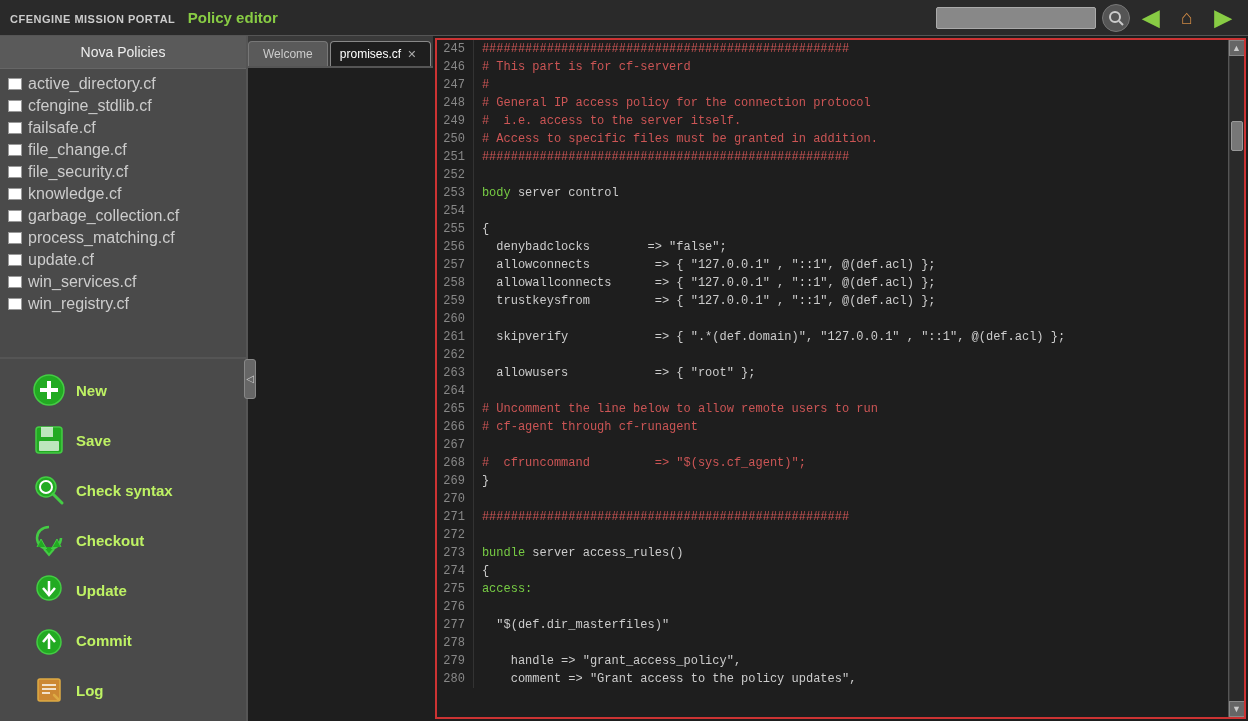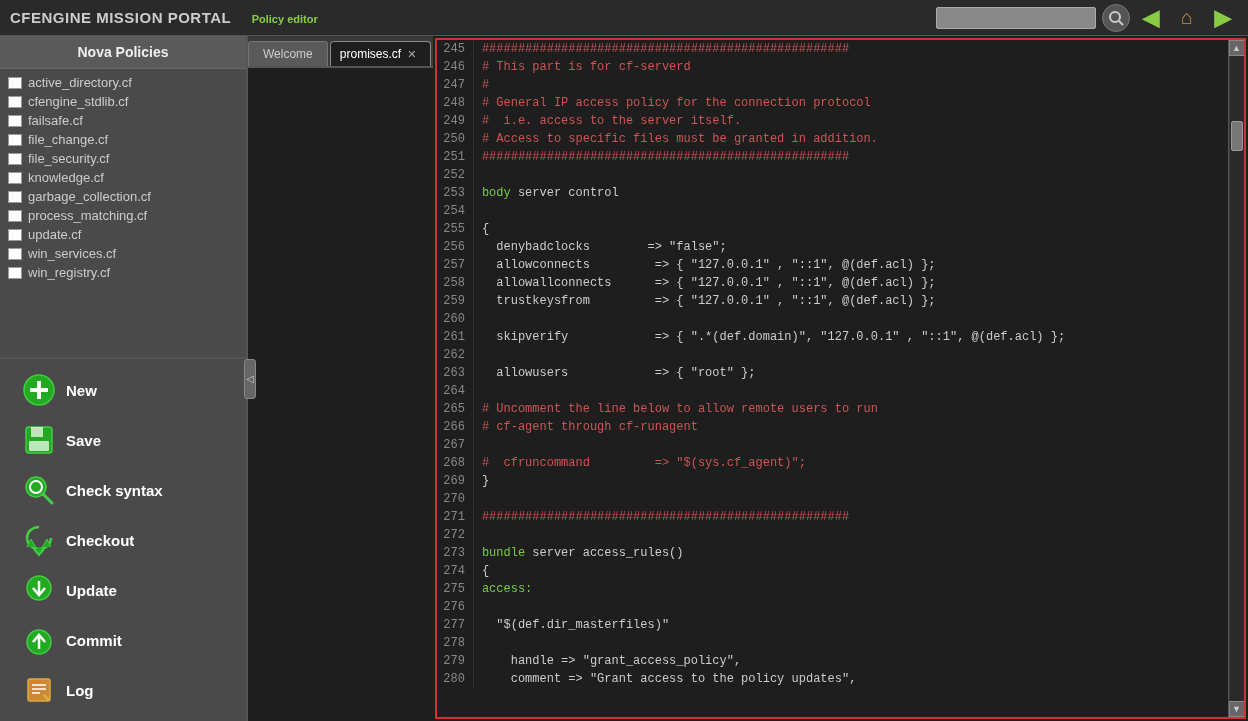--- a/index.html
+++ b/index.html
@@ -51,36 +51,36 @@
       border-right: 2px solid #555;
       position: relative;
     }
 
     #nova-policies-header {
       background: #5a5a5a;
       text-align: center;
       padding: 8px 0;
       color: #eee;
       font-size: 14px;
-      font-weight: bold;
+      font-weight: normal;
       border-bottom: 1px solid #666;
     }
 
     #file-list {
       list-style: none;
       padding: 4px 0;
       flex: 1;
       overflow-y: auto;
     }
     #file-list li {
       display: flex;
       align-items: center;
       padding: 2px 8px;
       color: #ccc;
-      font-size: 13px;
+      font-size: 16px;
       cursor: pointer;
     }
     .file-icon {
       width: 14px;
       height: 12px;
       border: 1px solid #999;
       background: #fff;
       margin-right: 6px;
       flex-shrink: 0;
       display: inline-block;
@@ -88,23 +88,23 @@
 
     
     #action-panel {
       border-top: 2px solid #555;
       padding: 6px 0;
       background: #4a4a4a;
     }
     .action-btn {
       display: flex;
       align-items: center;
-      padding: 6px 20px;
-      cursor: pointer;
-      color: #ffffff;
+      padding: 6px 30px;
+      cursor: pointer;
+      color: #bef264;
       font-size: 15px;
       font-weight: bold;
     }
     .action-icon {
       width: 38px;
       height: 38px;
       margin-right: 8px;
       display: flex;
       align-items: center;
       justify-content: center;
@@ -255,22 +255,22 @@
 
     
     .c-comment { color: #cc5555; }
     .c-keyword { color: #77cc44; }
   </style>
 </head>
 <body>
 
 <div id="topbar">
   <span>
-    <span style="color:#ccc;font-size:15px;font-weight:bold;letter-spacing:0.5px;">CFENGINE MISSION PORTAL</span>
-    <span style="color:#88cc44;font-size:11px;font-weight:bold;margin-left:16px;">Policy editor</span>
+    <span style="color:#ccc;font-size:11px;font-weight:bold;letter-spacing:0.5px;">CFENGINE MISSION PORTAL</span>
+    <span style="color:#88cc44;font-size:15px;font-weight:bold;margin-left:8px;">Policy editor</span>
   </span>
   <div id="topbar-right">
     <input type="text" id="search-box" style="background: rgb(136, 136, 136); border: 1px solid rgb(170, 170, 170); width: 160px; height: 22px; border-radius: 2px;">
     <div class="nav-btn" style="background:#555;border:1px solid #777;border-radius:50%;width:28px;height:28px;display:flex;align-items:center;justify-content:center;">
       <svg width="16" height="16" viewBox="0 0 16 16">
         <circle cx="7" cy="7" r="5" stroke="#ccc" stroke-width="2" fill="none"></circle>
         <line x1="11" y1="11" x2="15" y2="15" stroke="#ccc" stroke-width="2"></line>
       </svg>
     </div>
     <div class="nav-btn" style="color:#88cc44;font-size:22px;font-weight:bold;">◀</div>

